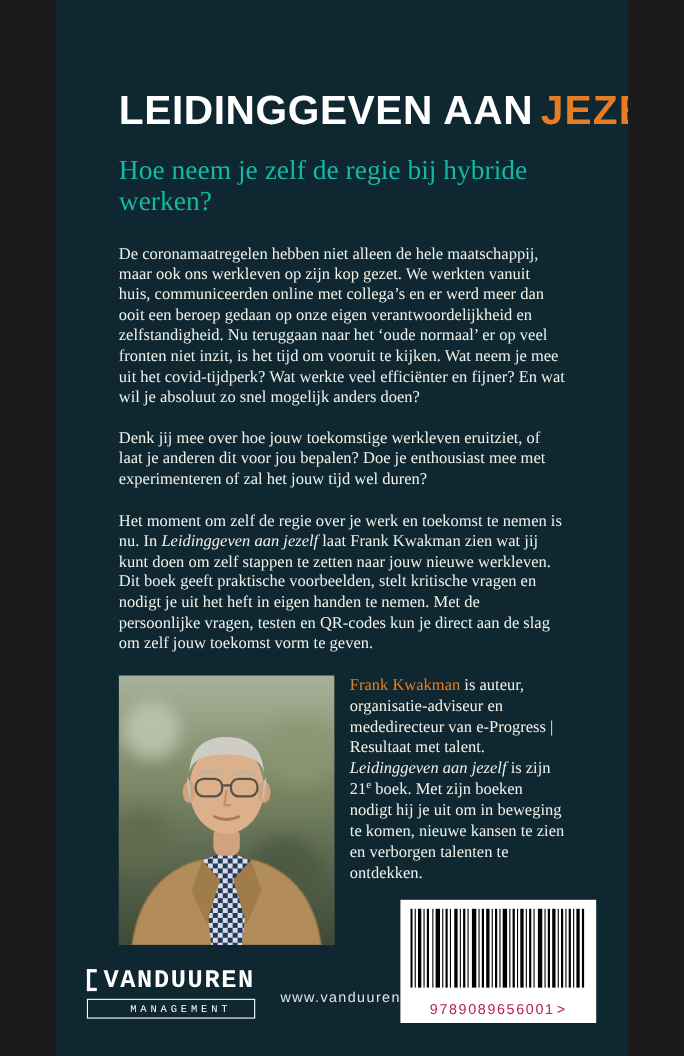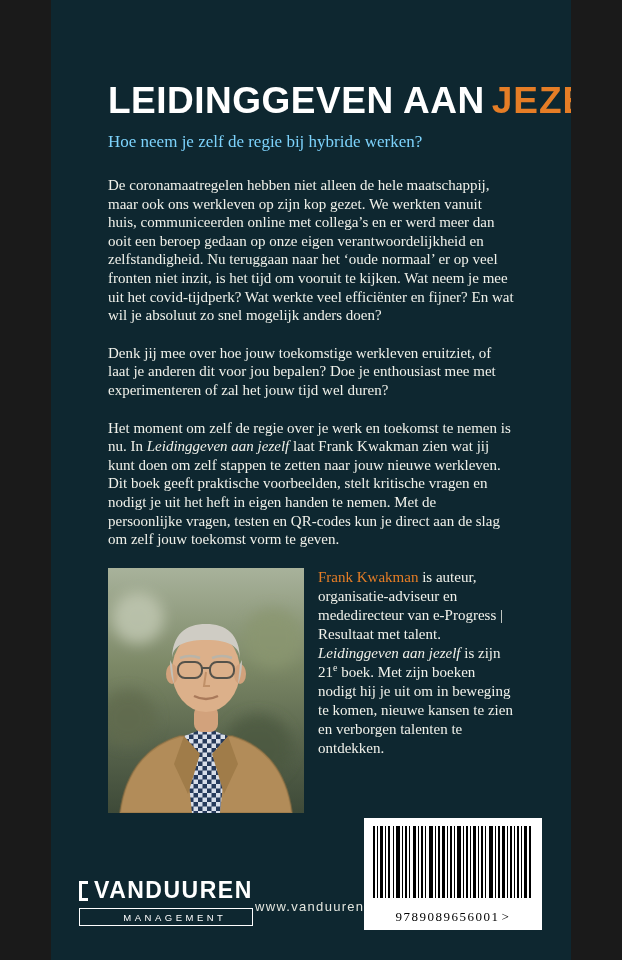--- a/index.html
+++ b/index.html
@@ -21,32 +21,32 @@
   .inner{padding:80px 57px 0 57px}
   .title{
     font-family:"Liberation Sans",sans-serif;
     font-weight:700;
     font-size:37px;
     letter-spacing:.5px;
     color:#ffffff;
     white-space:nowrap;
   }
   .title .accent{color:var(--accent);font-weight:800;margin-left:7px;letter-spacing:1px}
-  .subtitle{font-size:17px;margin-top:10px;color:#7dd3fc}
+  .subtitle{font-size:25px;margin-top:20px;color:#14b8a6}
   .body-text{margin-top:24px}
   .body-text p{font-size:15px;line-height:18.6px;margin-bottom:19px}
   .seg-italic{font-style:italic}
   .seg-accent-bold{color:var(--accent);font-weight:normal}
   sup{font-size:10px;line-height:0}
   .author-row{display:flex;gap:14px;margin-top:12px}
   .photo{width:196px;height:245px;flex:0 0 auto;background:#5a6b4f}
   .photo svg{display:block;width:100%;height:100%}
   .bio{font-size:15px;line-height:19px;flex:1}
   
-  .logo{position:absolute;left:28px;bottom:34px;color:#fff;font-family:Liberation Sans, sans-serif}
+  .logo{position:absolute;left:28px;bottom:34px;color:#fff;font-family:Liberation Mono, monospace}
   .logo-row{display:flex;align-items:center;gap:6px}
   .logo-mark{display:inline-block;width:9px;height:20px;border:3px solid #fff;border-right:none}
   .logo-name{font-size:23px;font-weight:700;letter-spacing:1.5px}
   .logo-sub{
     margin-top:4px;
     border:1px solid #fff;
     font-size:9.5px;
     letter-spacing:3.5px;
     padding:3px 4px 2px 22px;
     text-align:center;
@@ -58,22 +58,22 @@
   }
   .barcode{
     position:absolute;right:29px;bottom:30px;
     width:178px;height:112px;
     background:#ffffff;
     display:flex;flex-direction:column;align-items:center;justify-content:space-between;
     padding:8px 8px 5px 8px;
   }
   .barcode .bars{width:160px;height:72px}
   .barcode-num{
-    color:#000000;
-    font-family:Liberation Serif, serif;
+    color:#be185d;
+    font-family:Liberation Sans, sans-serif;
     font-size:13px;letter-spacing:1.5px;
     white-space:nowrap;
   }
   .bc-arrow{margin-left:2px}
 </style>
 </head>
 <body>
 
 <div class="cover">
   <div class="inner">

